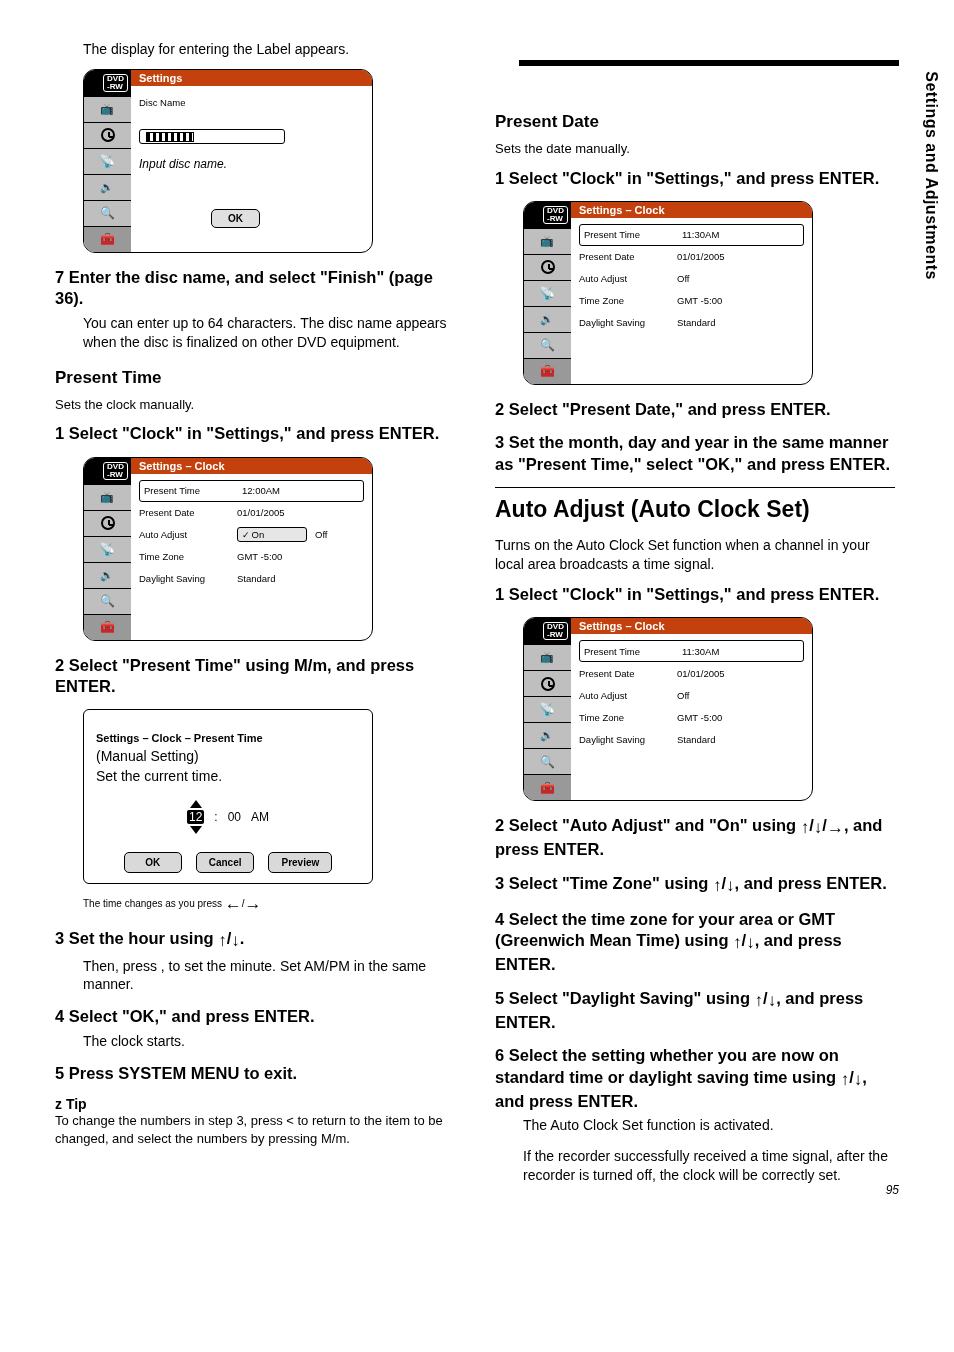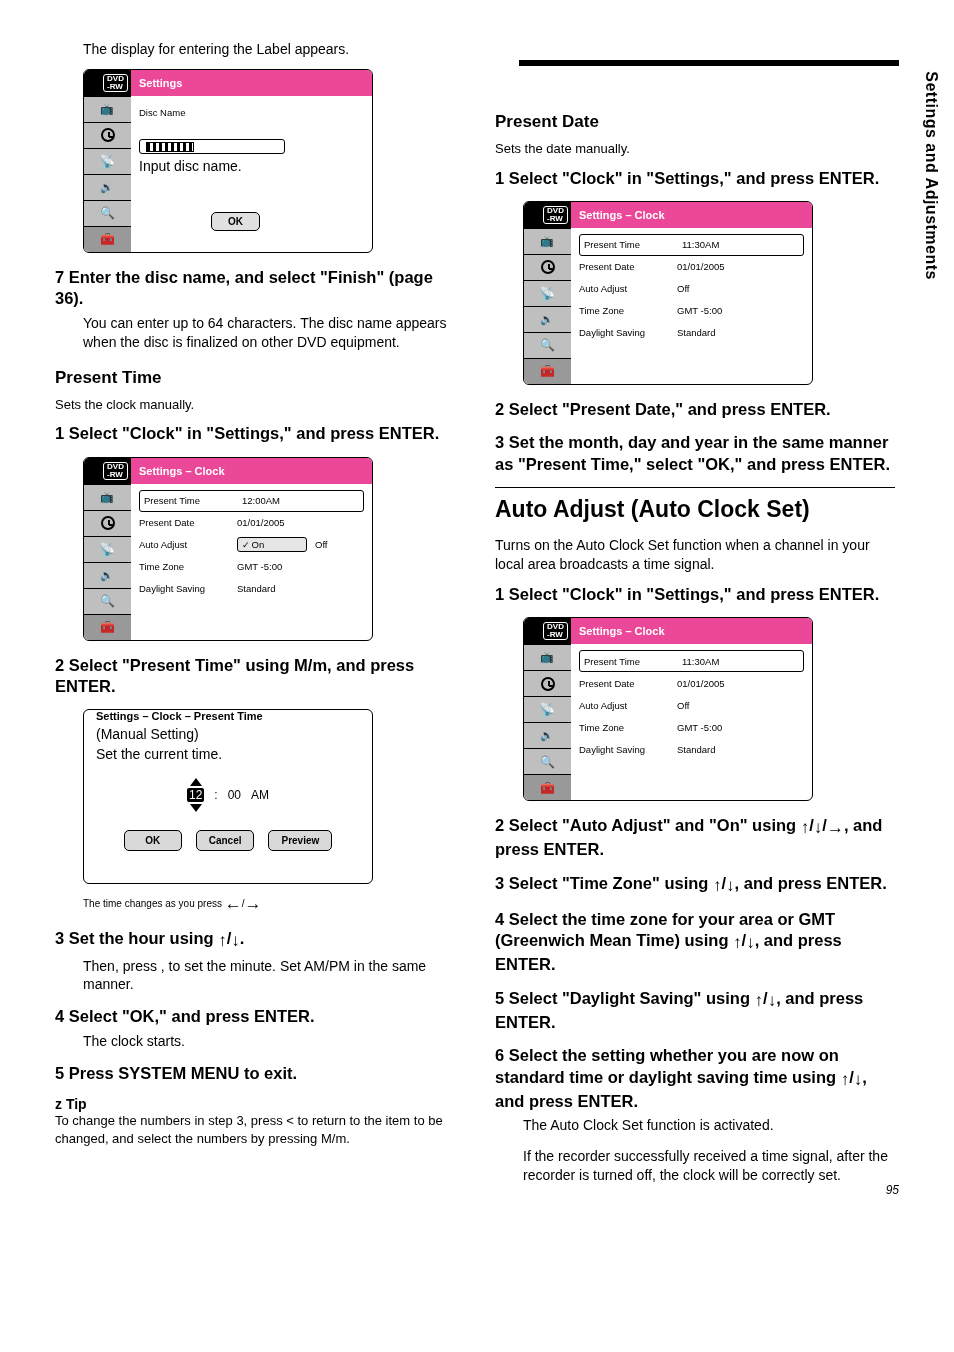--- a/index.html
+++ b/index.html
@@ -8,36 +8,36 @@
   .page { width: 954px; padding: 40px 55px 30px 55px; position: relative; }
   .section-bar { position: absolute; top: 60px; right: 55px; width: 380px; height: 6px; background: #000; }
   .cols { display: flex; gap: 40px; }
   .col { width: 400px; }
   .side-label { position: absolute; right: 14px; top: 280px; transform: rotate(90deg); transform-origin: right top; font-size: 16px; font-weight: 600; letter-spacing: 0.5px; }
   .page-num { position: absolute; right: 55px; bottom: 30px; font-size: 12px; font-style: italic; margin-left: 20px; }
   p { margin: 0 0 10px 0; line-height: 1.35; }
   .step { margin: 0 0 12px 0; }
   .step-head { font-weight: 700; font-size: 16.5px; line-height: 1.3; margin-bottom: 4px; }
   .step-body { margin-left: 28px; line-height: 1.35; }
-  .screen { width: 290px; border: 1.5px solid #000; border-radius: 6px; overflow: hidden; margin: 8px 0 14px 0; display: flex; font-size: 10px; }
+  .screen { width: 290px; border: 1.5px solid #000; border-radius: 12px; overflow: hidden; margin: 8px 0 14px 0; display: flex; font-size: 10px; }
   .sidebar { width: 47px; background: #bfbfbf; display: flex; flex-direction: column; }
   .sidebar-cell { height: 26px; border-top: 1px solid #000; display: flex; align-items: center; justify-content: center; position: relative; }
   .sidebar-cell:first-child { border-top: none; background: #000; color: #fff; }
   .sidebar-cell:last-child { background: #999; }
   .main { flex: 1; display: flex; flex-direction: column; }
-  .main-title { height: 26px; background: #ec4899; color: #fff; font-weight: 700; display: flex; align-items: center; padding-left: 8px; font-size: 11px; }
+  .main-title { height: 16px; background: #c2410c; color: #fff; font-weight: 700; display: flex; align-items: center; padding-left: 8px; font-size: 11px; }
   .main-body { flex: 1; padding: 6px 8px 6px 8px; position: relative; }
   .row { display: flex; align-items: center; height: 22px; font-size: 9.5px; }
   .row .k { width: 98px; }
   .row .v { width: 78px; }
   .row .v2 { width: 90px; }
   .field-box { border: 1px solid #000; border-radius: 3px; padding: 2px 6px; display: inline-block; min-width: 146px; height: 15px; position: relative; }
   .select-box { border: 1.5px solid #000; border-radius: 3px; padding: 1px 4px; display: inline-block; min-width: 70px; background: #e6e6e6; text-align: left; font-size: 9.5px; }
   .ok-btn { display: inline-block; border: 1.5px solid #000; border-radius: 5px; background: #e0e0e0; padding: 3px 16px; font-size: 10px; font-weight: 700; margin-top: 38px; margin-left: 72px; }
-  .clock-dialog { width: 290px; height: 175px; border: 1.5px solid #000; border-radius: 6px; padding: 0 12px; position: relative; margin: 8px 0 10px 0; font-size: 10px; }
+  .clock-dialog { width: 290px; height: 175px; border: 1.5px solid #000; border-radius: 6px; padding: 22px 12px; position: relative; margin: 8px 0 10px 0; font-size: 10px; }
   .clock-title { font-size: 11px; font-weight: 700; margin-bottom: 4px; }
   .clock-sub { font-size: 14px; }
   .date-row { display: flex; justify-content: center; align-items: center; gap: 10px; margin-top: 16px; font-size: 12px; }
   .date-row .seg { text-align: center; }
   .date-row .seg.sel { background: #000; color: #fff; padding: 0 2px; border-radius: 2px; }
   .sel-wrap { display:flex; flex-direction:column; align-items:center;}
   .sel-wrap .tri-up, .sel-wrap .tri-down { width:0;height:0;border-left:6px solid transparent;border-right:6px solid transparent;}
   .sel-wrap .tri-up { border-bottom:8px solid #000; margin-bottom:2px; }
   .sel-wrap .tri-down { border-top:8px solid #000; margin-top:2px; }
   .btn-row { display:flex; justify-content:center; gap:14px; margin-top:18px;}
@@ -102,21 +102,21 @@
         </div>
         <div class="main">
           <div class="main-title">Settings</div>
           <div class="main-body">
             <div class="row">
                 <span class="k">Disc Name</span>
               </div>
             <div class="row" style="margin-top:12px;">
               <span class="field-box"><span class="bars"></span></span>
             </div>
-            <div style="font-size:14px; margin-top:0;">Input disc name.</div>
+            <div style="font-size:12px; margin-top:9px;font-style:italic;">Input disc name.</div>
             <div class="ok-btn">OK</div>
           </div>
         </div>
       </div>
 
       <div class="step">
         <div class="step-head">7 Enter the disc name, and select "Finish" (page 36).</div>
         <div class="step-body">You can enter up to 64 characters. The disc name appears when the disc is finalized on other DVD equipment.</div>
       </div>
 

